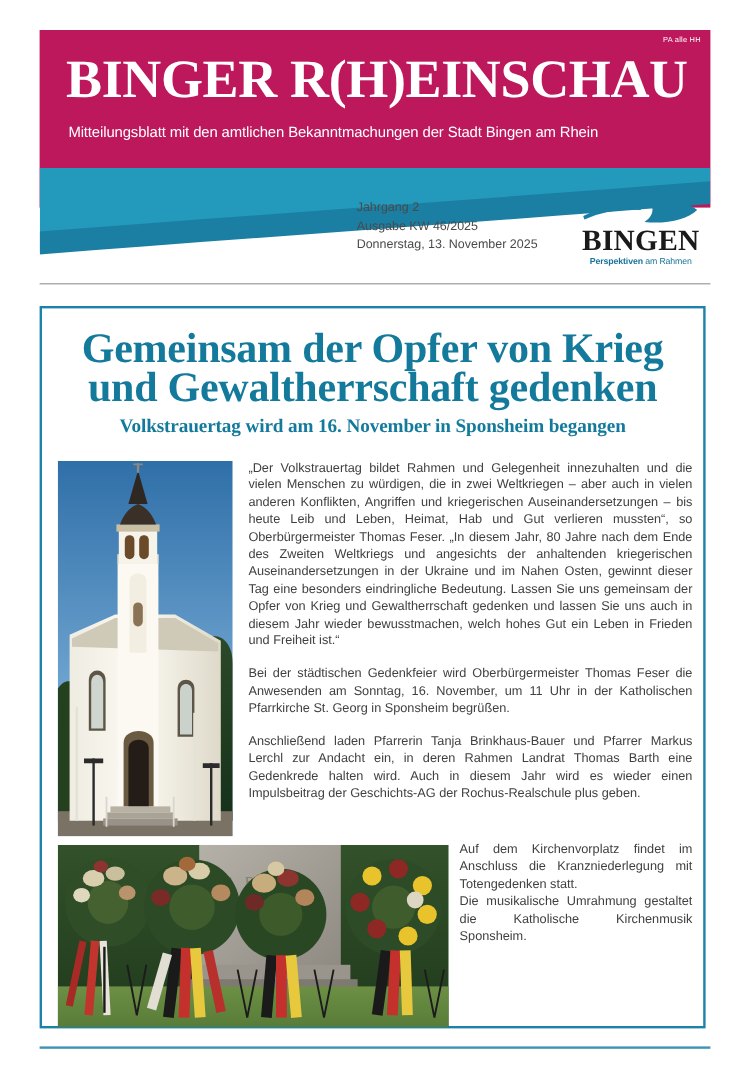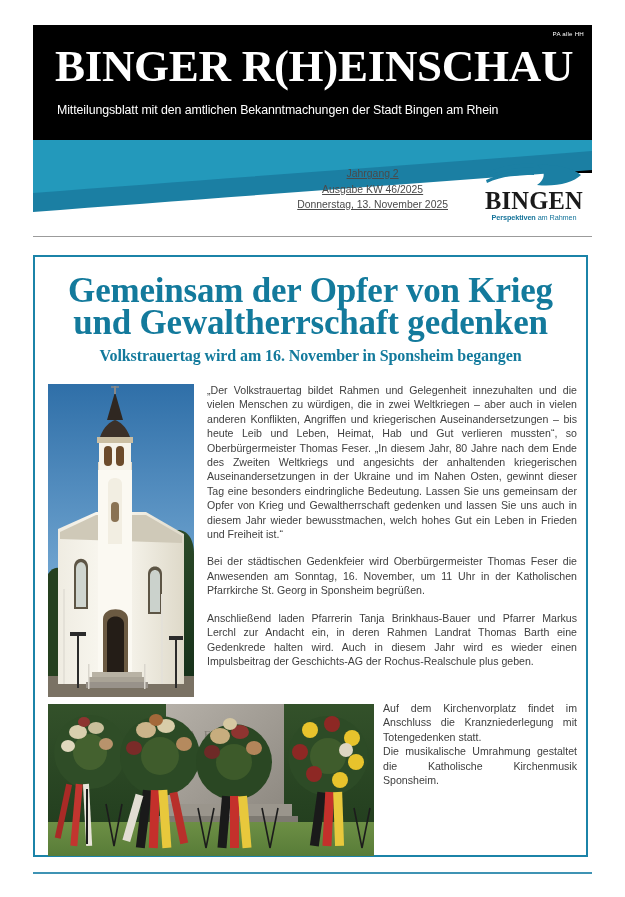--- a/index.html
+++ b/index.html
@@ -16,21 +16,21 @@
     color: #3a3a3a;
   }
 
   
   #masthead {
     position: absolute;
     left: 33px;
     top: 25px;
     width: 559px;
     height: 148px;
-    background: #000000;
+    background: #be185d;
     overflow: hidden;
   }
   #pa-code {
     position: absolute;
     right: 8px;
     top: 5px;
     font-size: 6.2px;
     color: #ffffff;
     letter-spacing: .2px;
     font-family: "Liberation Sans", sans-serif;
@@ -67,25 +67,24 @@
     overflow: hidden;
     pointer-events: none;
   }
   #wave-wrap svg { display: block; }
 
   
   #issue-info {
     position: absolute;
     right: 177px;
     top: 166px;
-    text-align: center;
+    text-align: left;
     font-size: 10.4px;
     line-height: 15.5px;
     color: #4a4a4a;
-    text-decoration: underline;
   }
 
   
   #logo {
     position: absolute;
     left: 482px;
     top: 163px;
     width: 104px;
     height: 62px;
   }

